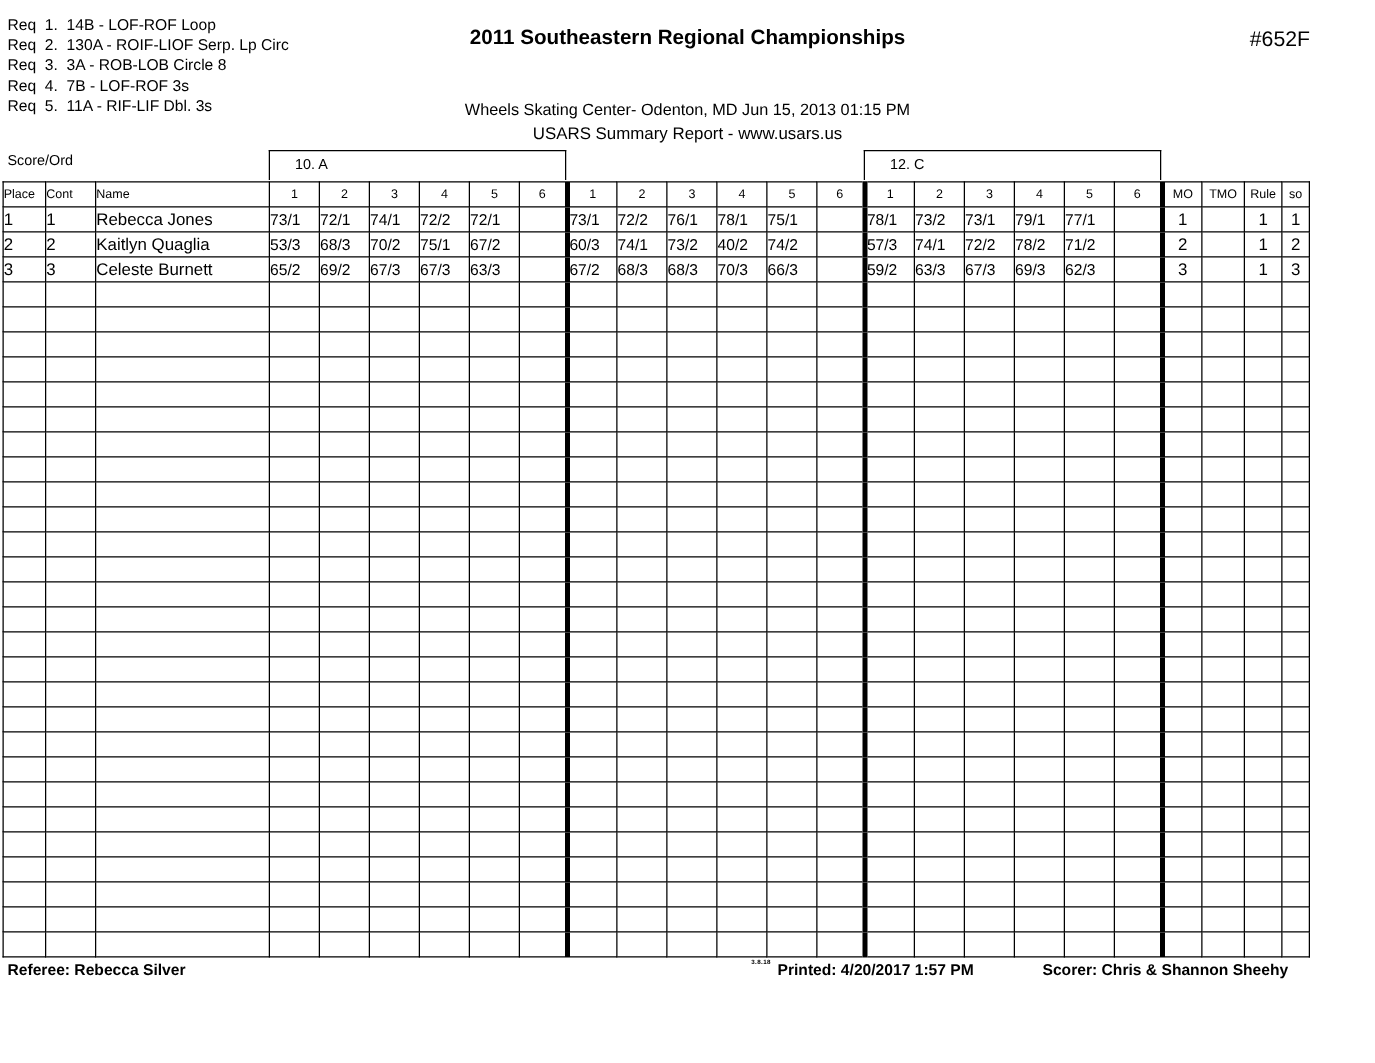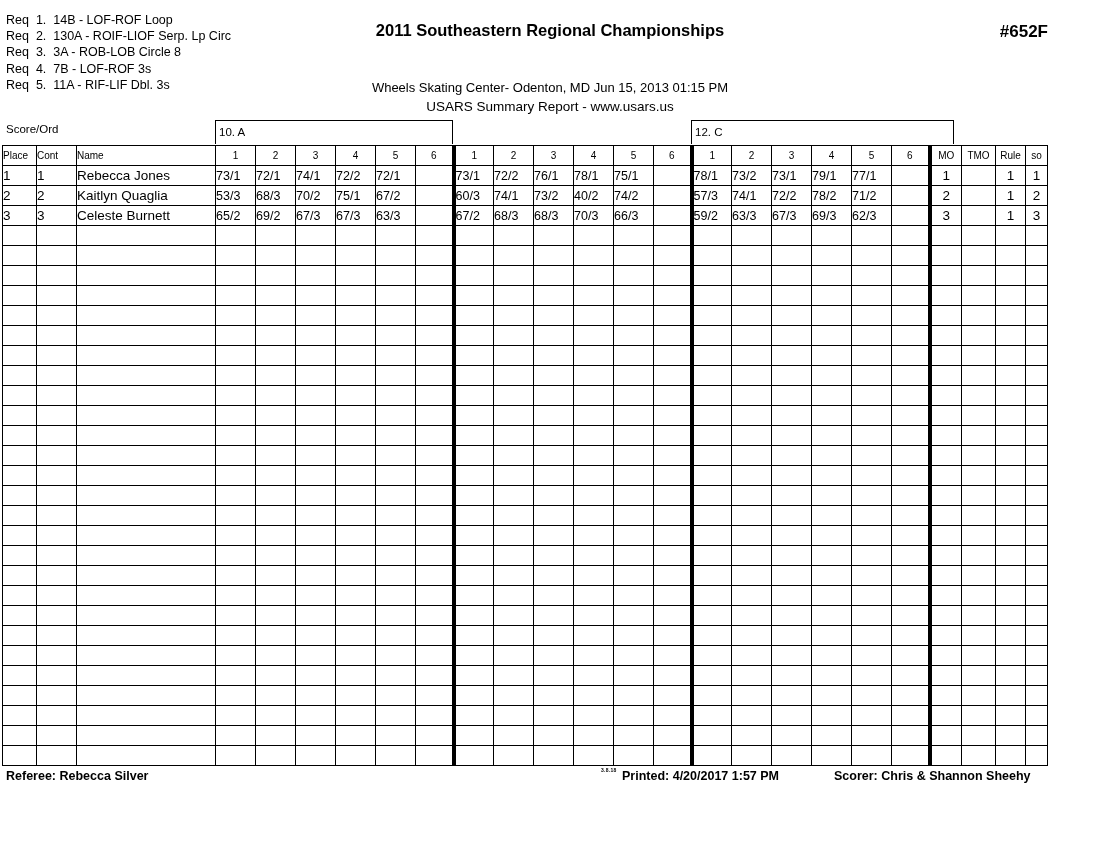--- a/index.html
+++ b/index.html
@@ -59,21 +59,21 @@
   #report-line {
     font-size: 13.5px;
     line-height: 20px;
     white-space: nowrap;
   }
   #event-number {
     position: absolute;
     right: 52px;
     top: 22px;
     font-size: 17px;
-    font-weight: bold;
+    font-weight: normal;
     white-space: nowrap;
     margin-left: 34px;
   }
 
   
   #grid {
     position: absolute;
     left: 2px;
     top: 120px;
     width: 1045px;
@@ -91,21 +91,21 @@
     white-space: nowrap;
   }
   .group-box {
     position: absolute;
     top: 0;
     height: 24px;
     border: 1px solid #000;
     border-bottom: none;
     box-sizing: border-box;
     font-size: 11.5px;
-    padding-left: 3px;
+    padding-left: 20px;
     line-height: 22px;
     white-space: nowrap;
   }
 
   
   table#score-table {
     border-collapse: collapse;
     table-layout: fixed;
     width: 1045px;
     font-size: 13px;
@@ -193,21 +193,21 @@
   </div>
 
   <div id="event-number">#652F</div>
 </div>
 
 <div id="grid">
 
   <div id="group-strip">
     <div id="score-ord-label">Score/Ord</div>
     <div class="group-box" id="group-box-0" style="left:213px;width:238px;">10. A</div>
-    <div class="group-box" id="group-box-2" style="left:689px;width:263px;">12. C</div>
+    <div class="group-box" id="group-box-2" style="left:689px;width:238px;">12. C</div>
   </div>
 
   <table id="score-table">
     <colgroup>
       <col style="width:34px">
       <col style="width:40px">
       <col style="width:139px">
       <col style="width:40px">
         <col style="width:40px">
         <col style="width:40px">

